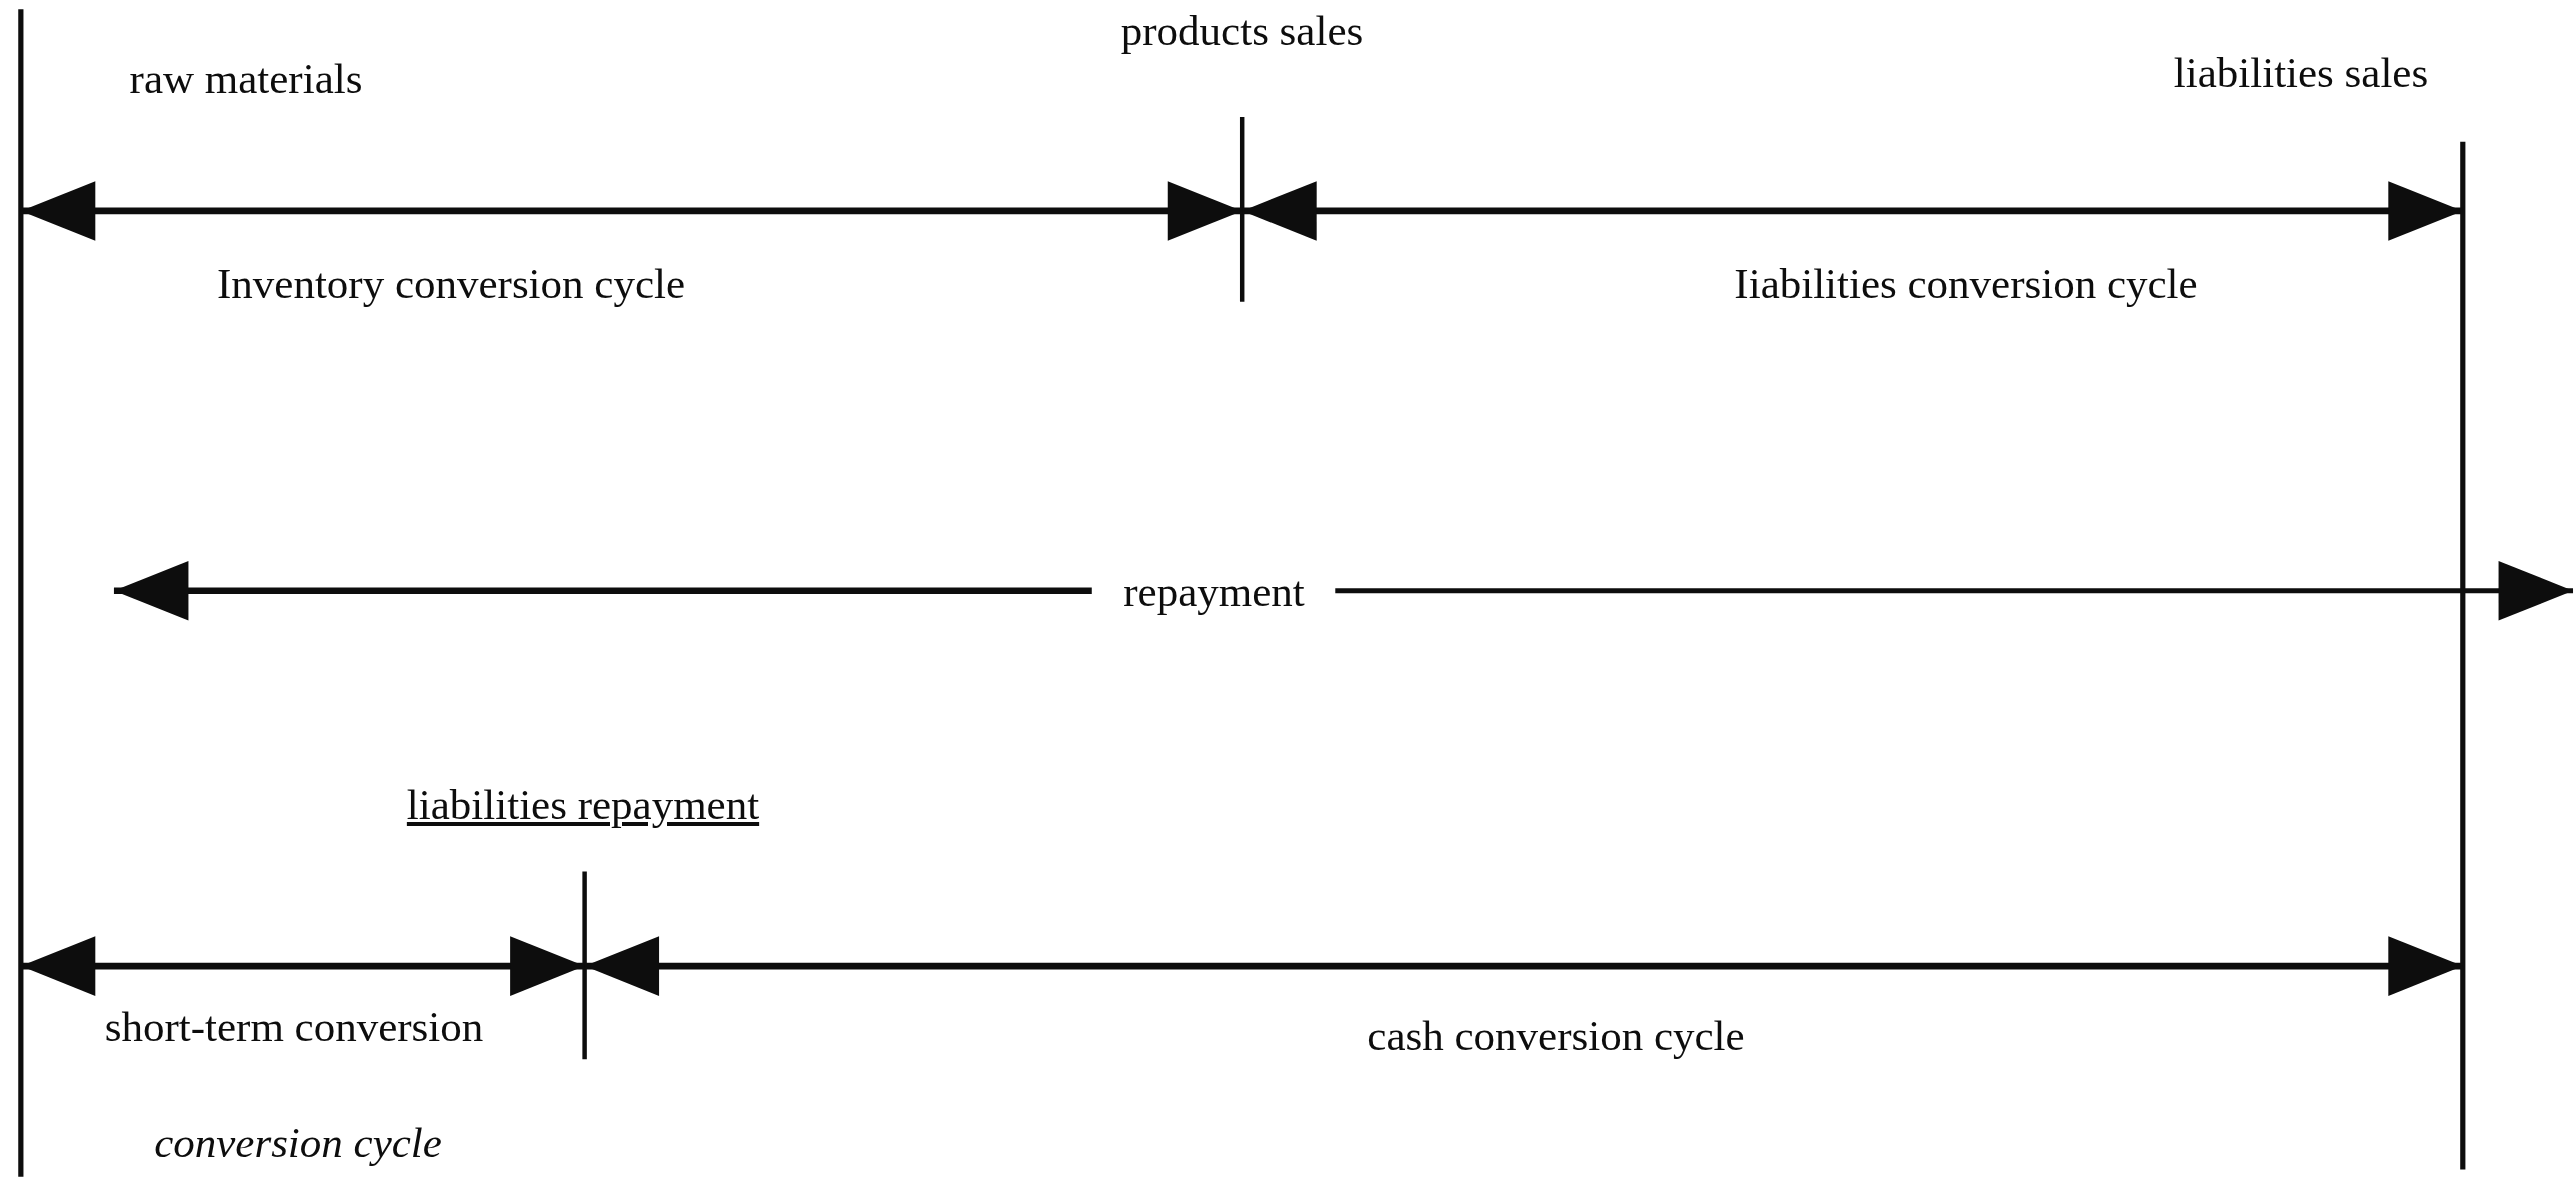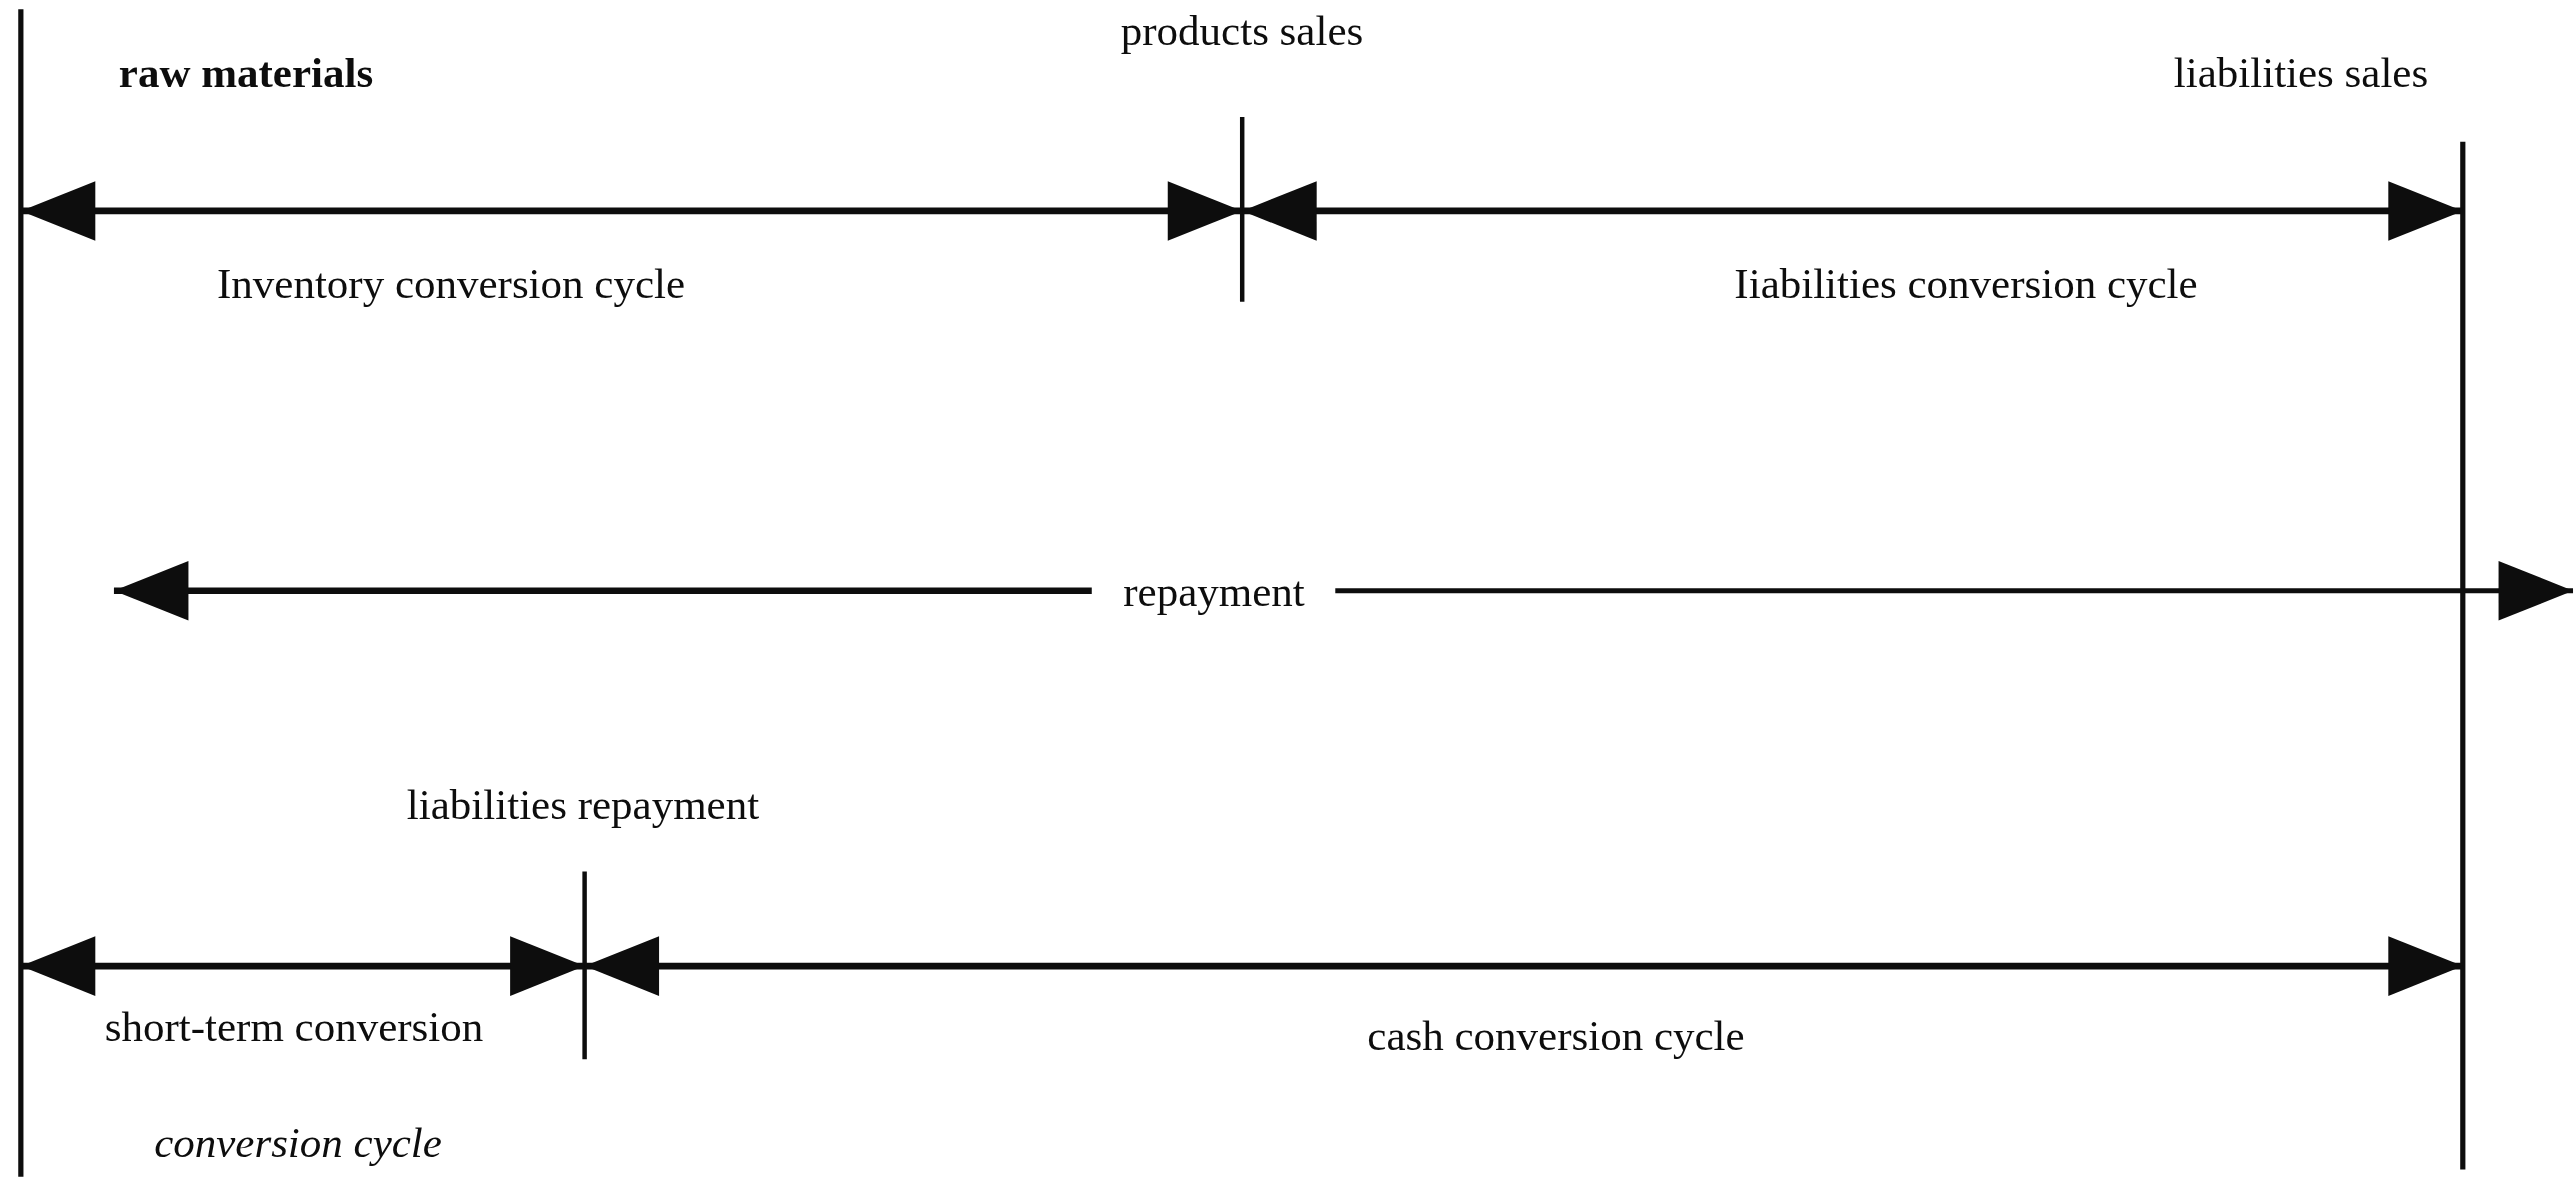--- a/index.html
+++ b/index.html
@@ -77,33 +77,33 @@
     </g>
 
     <g>
       <line x1="785" y1="1297" x2="3307" y2="1297" stroke="#0d0d0d" stroke-width="9"></line>
       <polygon points="785,1297 885,1257 885,1337" fill="#0d0d0d"></polygon>
       <polygon points="3307,1297 3207,1257 3207,1337" fill="#0d0d0d"></polygon>
     </g>
 
   </svg>
 
-  <div class="lbl lbl-center" style="left:246px;  top:51px;font-weight:bold;">raw materials</div>
+  <div class="lbl lbl-center" style="left:246px;  top:57px;">raw materials</div>
 
   <div class="lbl lbl-center" style="left:1242px; top:9px;">products sales</div>
 
   <div class="lbl lbl-center" style="left:2301px; top:51px;">liabilities sales</div>
 
   <div class="lbl lbl-center" style="left:1966px; top:262px;">Iiabilities conversion cycle</div>
 
   <div class="lbl lbl-center" style="left:451px;  top:262px;">Inventory conversion cycle</div>
 
   <div class="lbl lbl-center" style="left:1214px; top:570px;">repayment</div>
 
-  <div class="lbl lbl-center" style="left:583px;  top:783px;">liabilities repayment</div>
+  <div class="lbl lbl-center" style="left:583px;  top:783px;text-decoration:underline;">liabilities repayment</div>
 
   <div class="lbl lbl-center" style="left:294px;  top:1005px;">short-term conversion</div>
 
   <div class="lbl lbl-center" style="left:298px;  top:1121px;font-style:italic;">conversion cycle</div>
 
   <div class="lbl lbl-center" style="left:1556px; top:1005px;margin-top:9px;">cash conversion cycle</div>
 
 </div>
 
 

